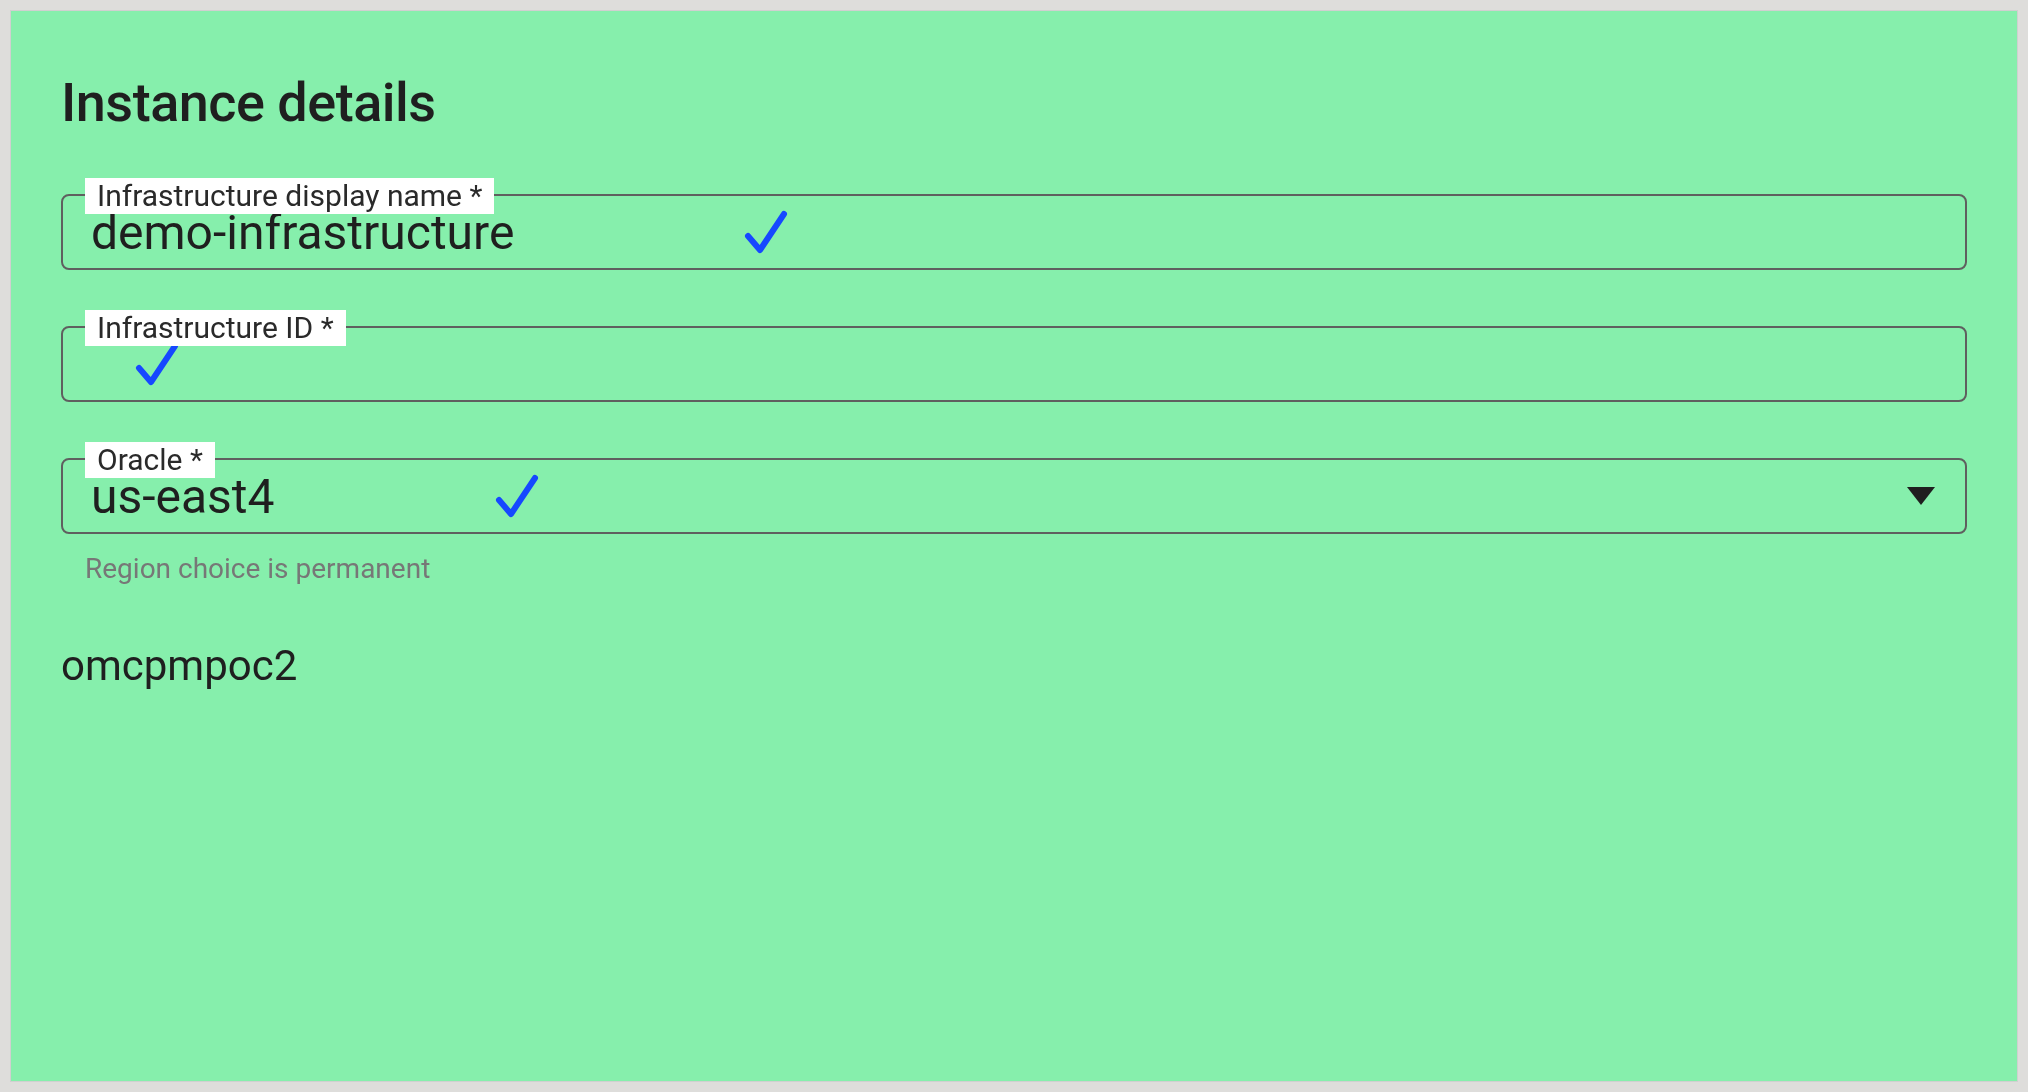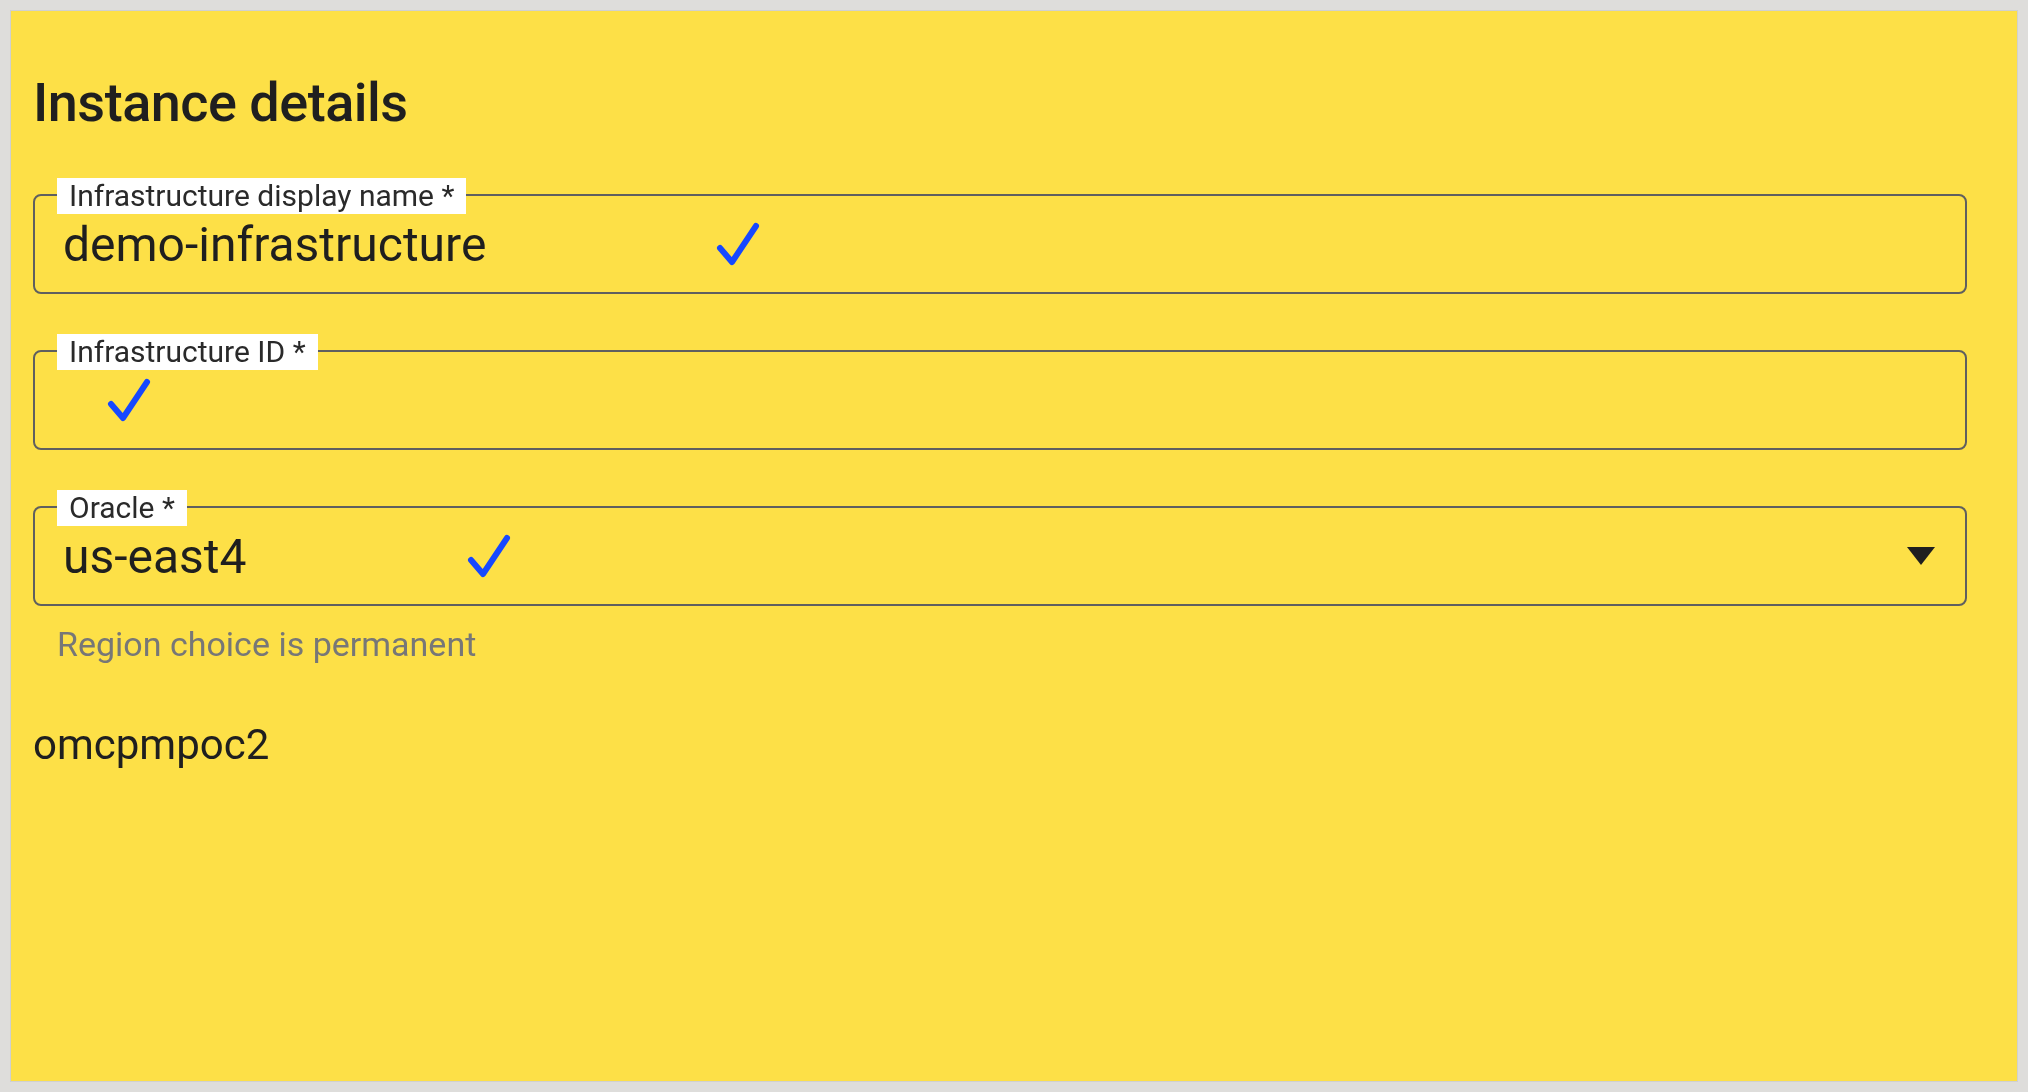--- a/index.html
+++ b/index.html
@@ -8,44 +8,44 @@
     padding: 0;
   }
   body {
     font-family: -apple-system, BlinkMacSystemFont, "Segoe UI", Roboto, Helvetica, Arial, sans-serif;
     background: #dedddb;
     width: 2028px;
     height: 1092px;
     padding: 10px;
   }
   .panel {
-    background: #fde047;
+    background: #86efac;
     width: 100%;
     height: 100%;
-    padding: 60px 50px 50px 22px;
+    padding: 60px 50px 50px 50px;
     border: 1px solid #d0d0d0;
   }
   .page-title {
     font-size: 54px;
     font-weight: 500;
     color: #1f1f1f;
     letter-spacing: -0.5px;
     margin-bottom: 60px;
   }
   .form-field {
     position: relative;
     margin-bottom: 56px;
   }
   .form-field.has-helper {
     margin-bottom: 18px;
   }
   .field-box {
     border: 2px solid #5f5f5f;
     border-radius: 8px;
-    height: 100px;
+    height: 76px;
     display: flex;
     align-items: center;
     padding: 0 28px;
     position: relative;
   }
   .field-label {
     position: absolute;
     top: -18px;
     left: 22px;
     background: #ffffff;
@@ -86,21 +86,21 @@
     transform: translateY(-50%);
     display: flex;
     align-items: center;
     justify-content: center;
   }
   .chevron svg {
     width: 28px;
     height: 18px;
   }
   .helper-text {
-    font-size: 34px;
+    font-size: 28px;
     color: #777777;
     margin: 18px 0 56px 24px;
   }
   .account-label {
     font-size: 32px;
     font-weight: 500;
     color: #1f1f1f;
     margin-bottom: 14px;
   }
   .account-value {

